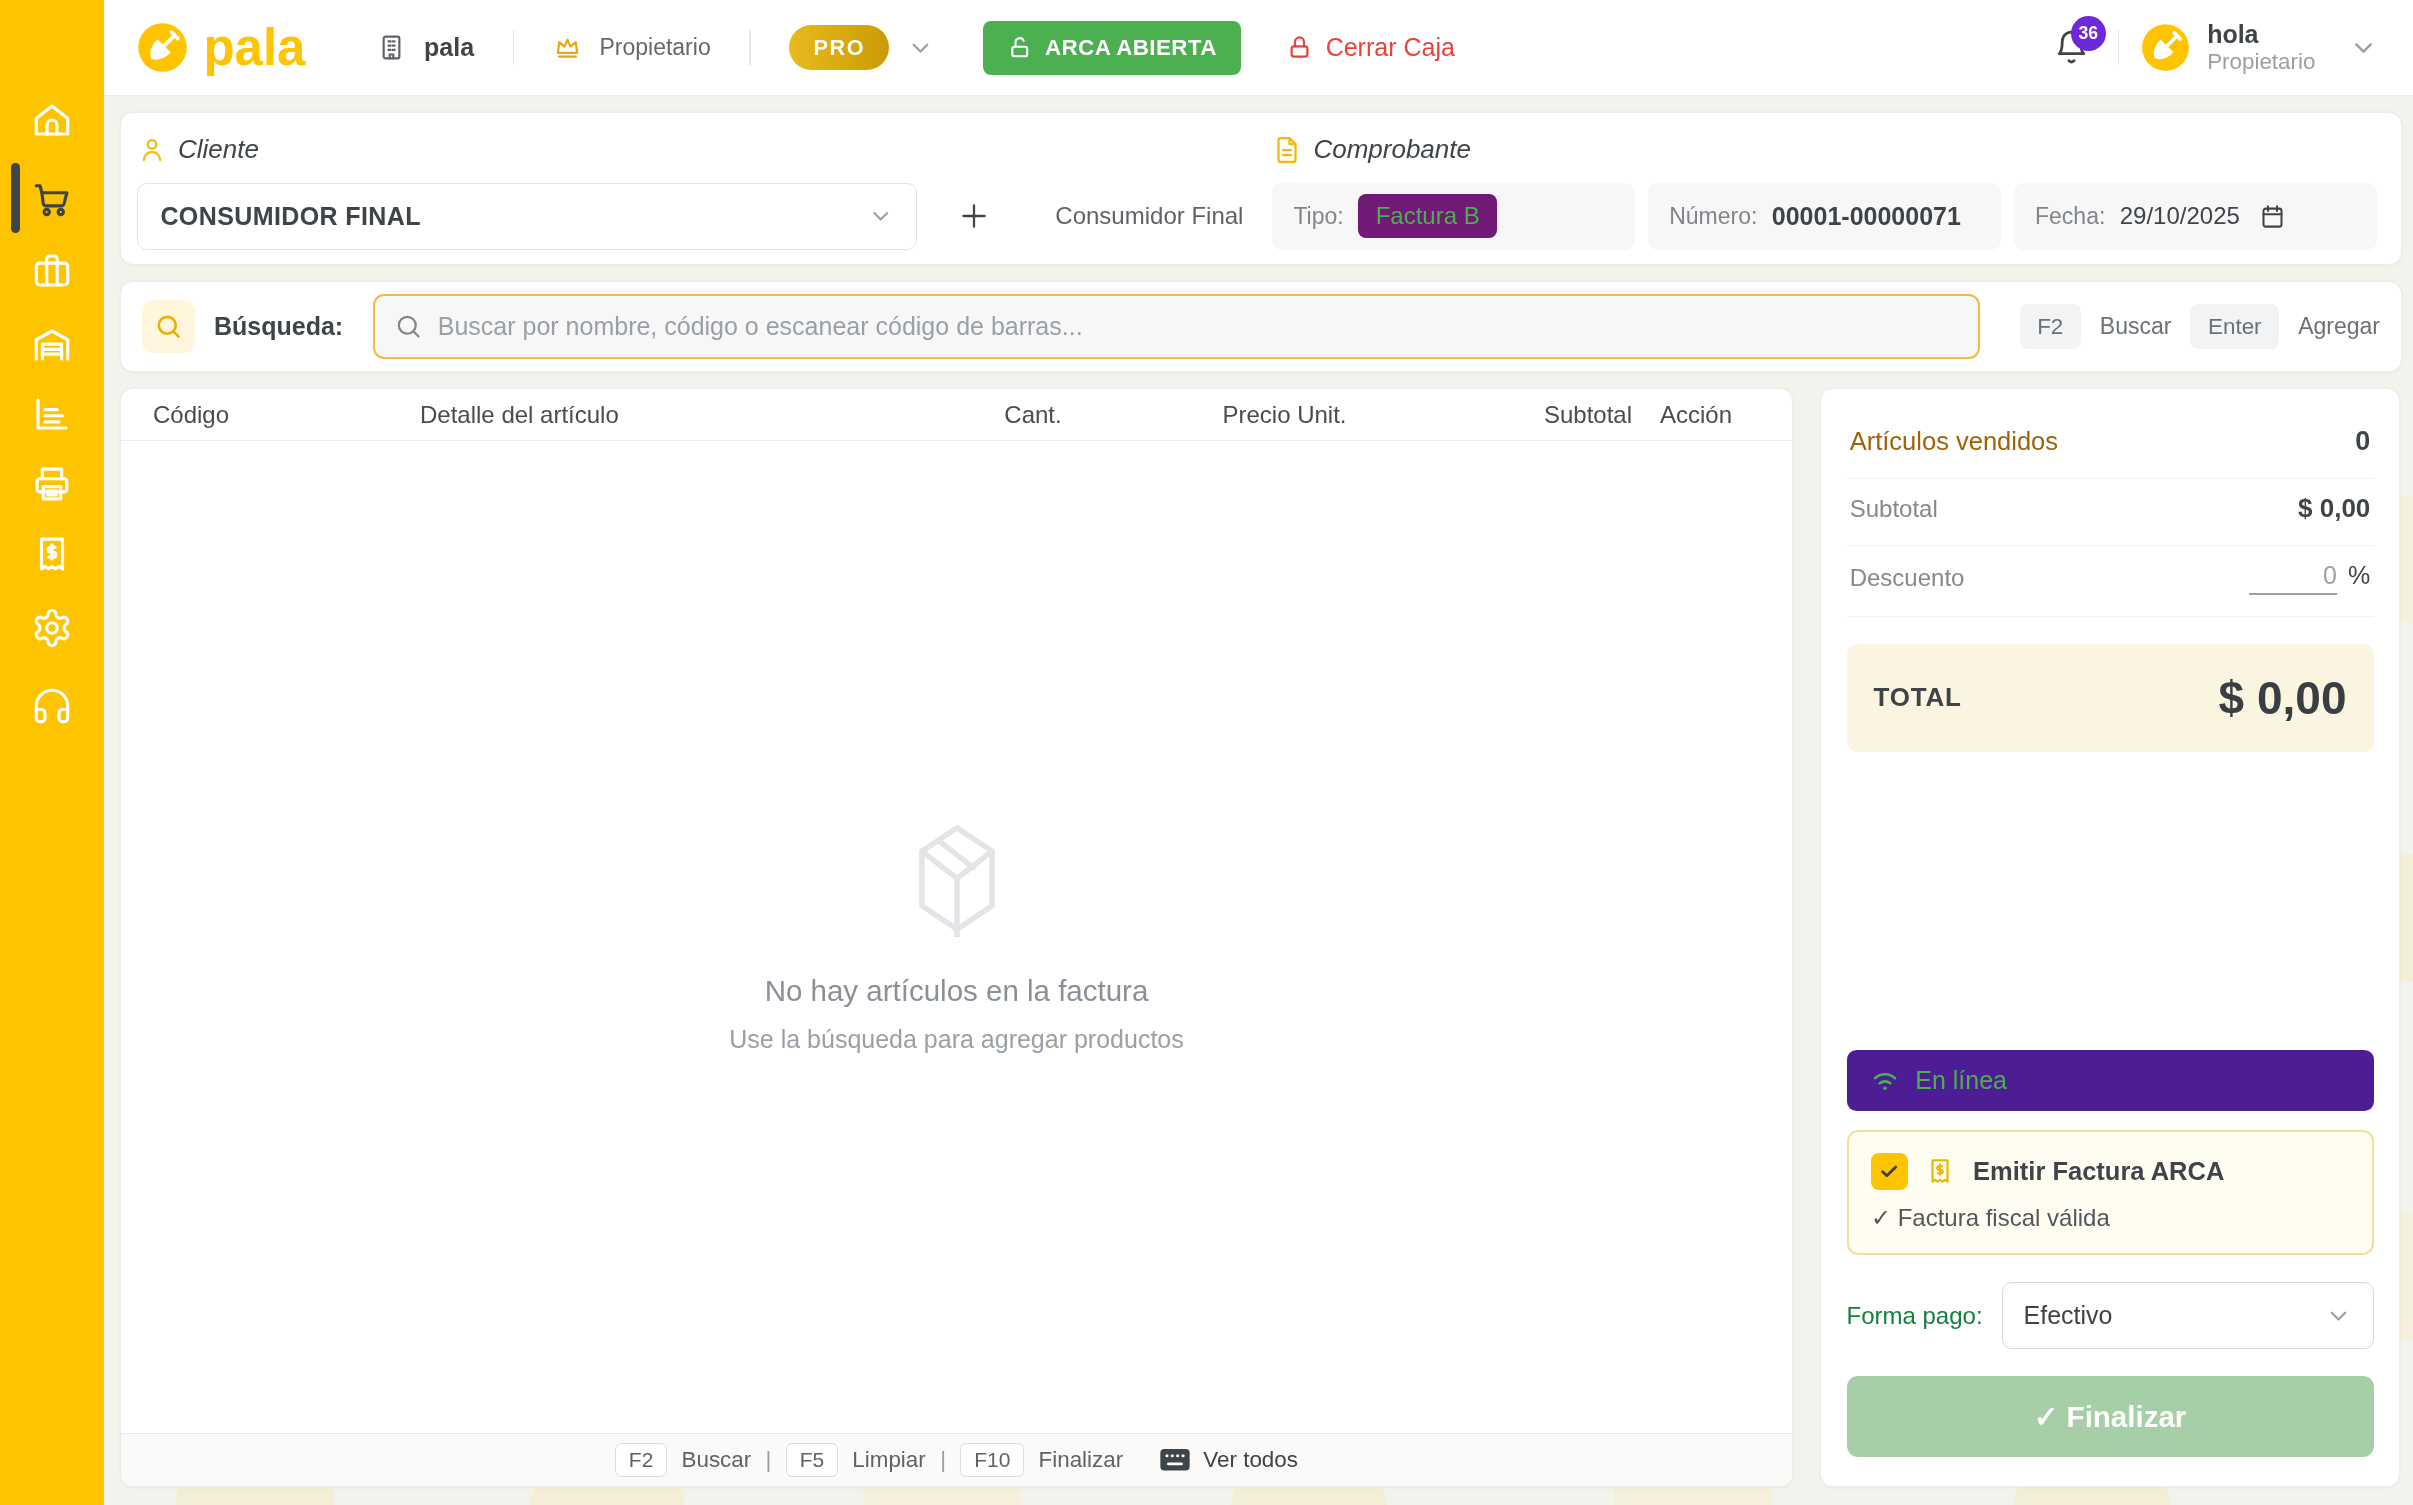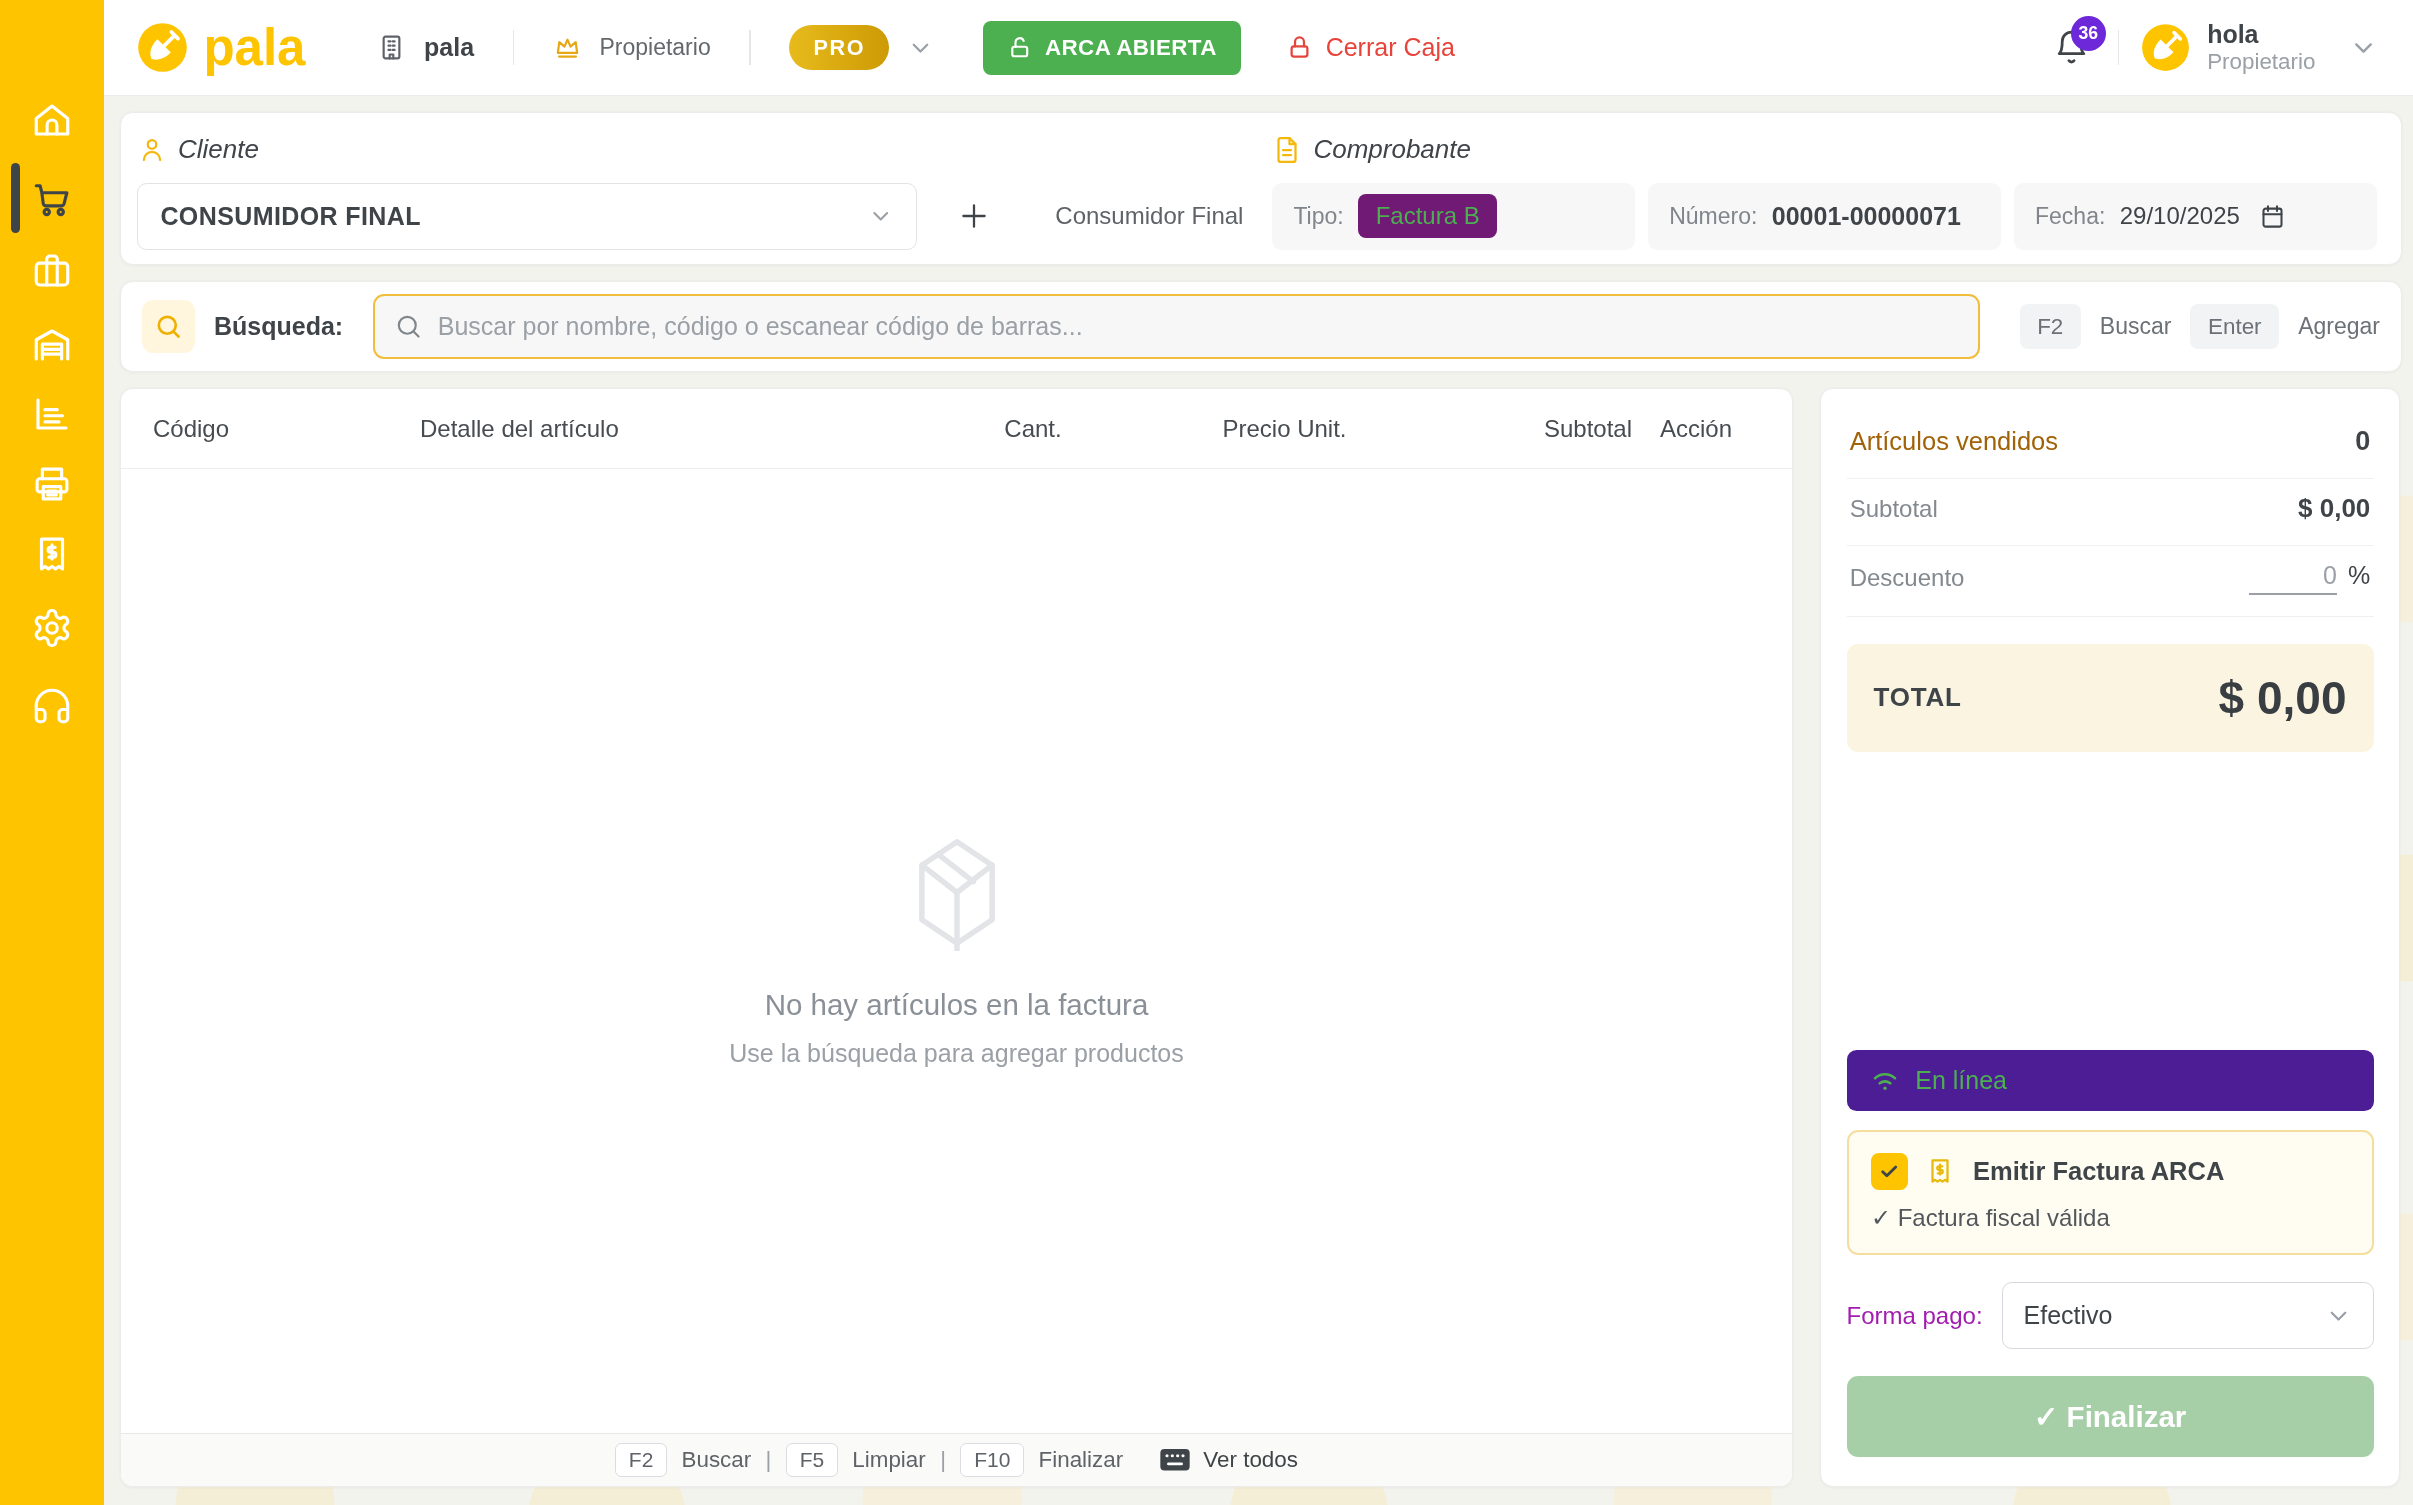--- a/index.html
+++ b/index.html
@@ -142,21 +142,21 @@
     font-family:inherit; font-size:25px; color:#3f4449;
   }
   .search-input::placeholder { color:#9aa0a6; }
   .hint-keys { display:flex; align-items:center; gap:19px; margin-left:21px; color:#6b7176; }
   .keycap {
     background:#f1f3f4; border-radius:8px; padding:9.6px 17.6px; font-size:22.4px; color:#6b7176; white-space:nowrap;
   }
   .hint-label { font-size:23px; white-space:nowrap; }
 
   
-  .thead { display:flex; align-items:center; height:80px; border-bottom:0.8px solid #ededed; padding:0 32px; flex:none; }
+  .thead { display:flex; align-items:center; height:52px; border-bottom:0.8px solid #ededed; padding:0 32px; flex:none; }
   .th { font-size:24px; font-weight:500; color:#474c51; }
   .th.c-codigo { flex:0 0 267px; }
   .th.c-detalle { flex:1; }
   .th.c-cant { flex:0 0 240px; text-align:center; }
   .th.c-precio { flex:0 0 263px; text-align:center; }
   .th.c-subtotal { flex:0 0 216px; text-align:right; }
   .th.c-accion { flex:0 0 128px; text-align:center; }
   .empty-state { flex:1; display:flex; flex-direction:column; align-items:center; justify-content:center; gap:0; }
   .empty-state svg { width:94px; height:117px; color:#e2e4e7; }
   .empty-title { margin-top:37px; font-size:29.5px; font-weight:500; color:#8a9097; }
@@ -206,21 +206,21 @@
   .arca-row { display:flex; align-items:center; gap:17.6px; }
   .checkbox {
     width:37px; height:37px; border-radius:8px; background:#ffc400; cursor:pointer;
     display:flex; align-items:center; justify-content:center; flex:none;
   }
   .checkbox svg { width:22.4px; height:22.4px; color:#3f4449; }
   .arca-row > svg.receipt { width:30px; height:30px; color:#e8b90a; }
   .arca-title { font-size:25.5px; font-weight:600; color:#3f4449; }
   .arca-note { margin-top:14.4px; font-size:24px; color:#53575c; }
   .pay-row { display:flex; align-items:center; gap:19px; margin-top:27px; }
-  .pay-label { font-size:24px; color:#a21caf; white-space:nowrap; }
+  .pay-label { font-size:24px; color:#15803d; white-space:nowrap; }
   .pay-select {
     flex:1; height:67px; border:1.6px solid #d5d9dd; border-radius:9.6px; background:#fff; cursor:pointer;
     display:flex; align-items:center; justify-content:space-between; padding:0 21px;
   }
   .pay-value { font-size:25px; font-weight:500; color:#3f4449; }
   .finalize-btn {
     margin-top:27px; height:81px; border:none; border-radius:11.2px; background:#a6cfa8;
     color:#fff; font-family:inherit; font-size:29.5px; font-weight:bold; cursor:pointer;
   }
 </style>

